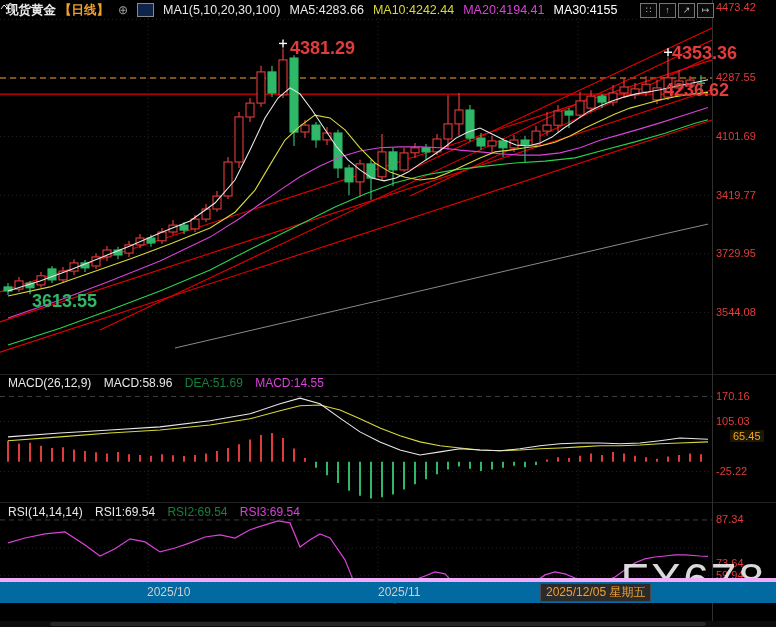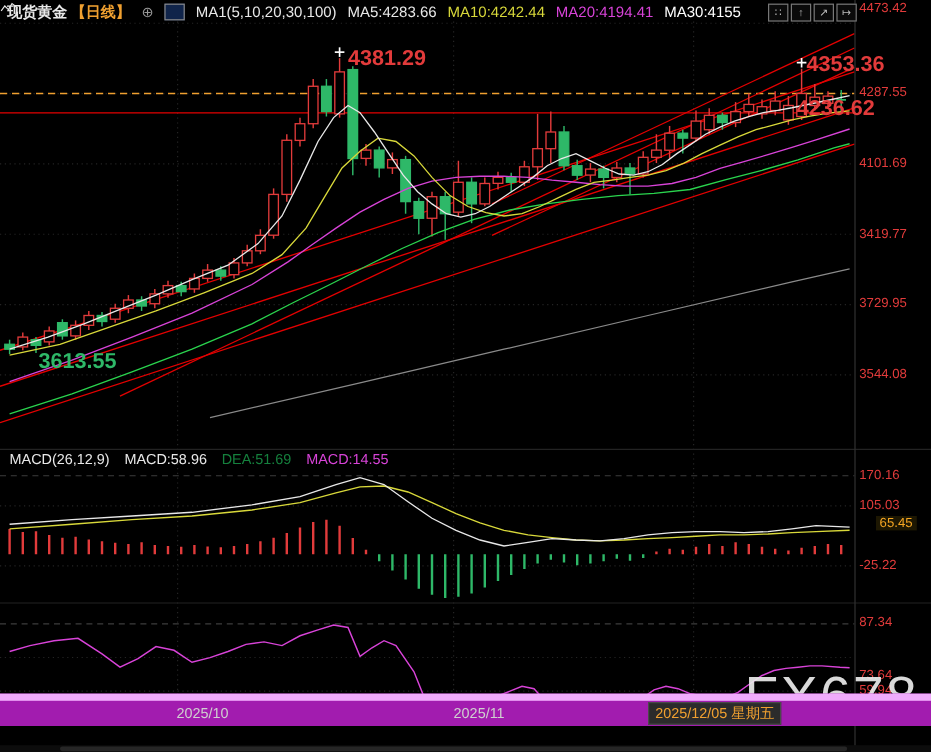--- a/index.html
+++ b/index.html
@@ -21,22 +21,22 @@
   .phead span{margin-right:9px;}
   .h-name,.h-w{color:#e8e8e8;} .h-y{color:#15803d;} .h-m{color:#d843d8;text-align:center;}
   
   .ann{position:absolute;font-size:18px;font-weight:bold;z-index:5;}
   .ann-red{color:#e23b3b;} .ann-green{color:#2eb868;}
   
   #axis-line{position:absolute;left:712px;top:0;width:1px;height:627px;background:#303030;z-index:4;}
   .axlab{position:absolute;left:716px;font-size:11px;color:#e23b3b;z-index:5;white-space:nowrap;}
   .axlab.cur{color:#f5a623;background:#1d1702;padding:0 3px;left:714px;margin-left:16px;}
   
-  .datebar{position:absolute;left:0;top:578px;width:776px;height:21px;background:#a21caf;
-           border-top:6px solid #f0abfc;z-index:6;}
+  .datebar{position:absolute;left:0;top:578px;width:776px;height:21px;background:#0369a1;
+           border-top:4px solid #f0abfc;z-index:6;}
   .dlab{position:absolute;top:3px;font-size:12px;color:#cfcfcf;white-space:nowrap;}
   .dlab.hl{color:#f0a030;background:#2b2b2b;border:1px solid #4a4a4a;padding:0 5px;top:1px;margin-left:24px;}
   .scroll{position:absolute;left:0;top:621px;width:776px;height:6px;background:#0c0c0c;z-index:6;}
   .handle{position:absolute;left:50px;top:1px;width:656px;height:4px;background:#262626;border-radius:2px;cursor:pointer;}
   
   .wm{position:absolute;right:10px;bottom:20px;font-size:46px;color:rgba(235,235,235,.92);
       letter-spacing:2px;z-index:5;}
   svg{position:absolute;left:0;top:0;z-index:3;}
 </style>
 </head>
@@ -297,20 +297,26 @@
     <span class="tico">↗</span>
     <span class="tico">↦</span>
   </div>
 
   <div class="phead" style="top:376px;">
     <span class="h-name">MACD(26,12,9)</span>
     <span class="h-w">MACD:58.96</span>
     <span class="h-y">DEA:51.69</span>
     <span class="h-m">MACD:14.55</span>
   </div>
+  <div class="phead" style="top:505px;">
+    <span class="h-name">RSI(14,14,14)</span>
+    <span class="h-w">RSI1:69.54</span>
+    <span class="h-y">RSI2:69.54</span>
+    <span class="h-m">RSI3:69.54</span>
+  </div>
 
   <div class="ann ann-red" style="left:290px;top:38px;">4381.29</div>
   <div class="ann ann-red" style="left:672px;top:43px;">4353.36</div>
   <div class="ann ann-red" style="left:664px;top:80px;">4236.62</div>
   <div class="ann ann-green" style="left:32px;top:291px;">3613.55</div>
 
   <div id="axis-line"></div>
   <div id="axis-col">
       <div class="axlab" style="top: 1px;">4473.42</div>
       <div class="axlab" style="top: 71.4949px;">4287.55</div>

